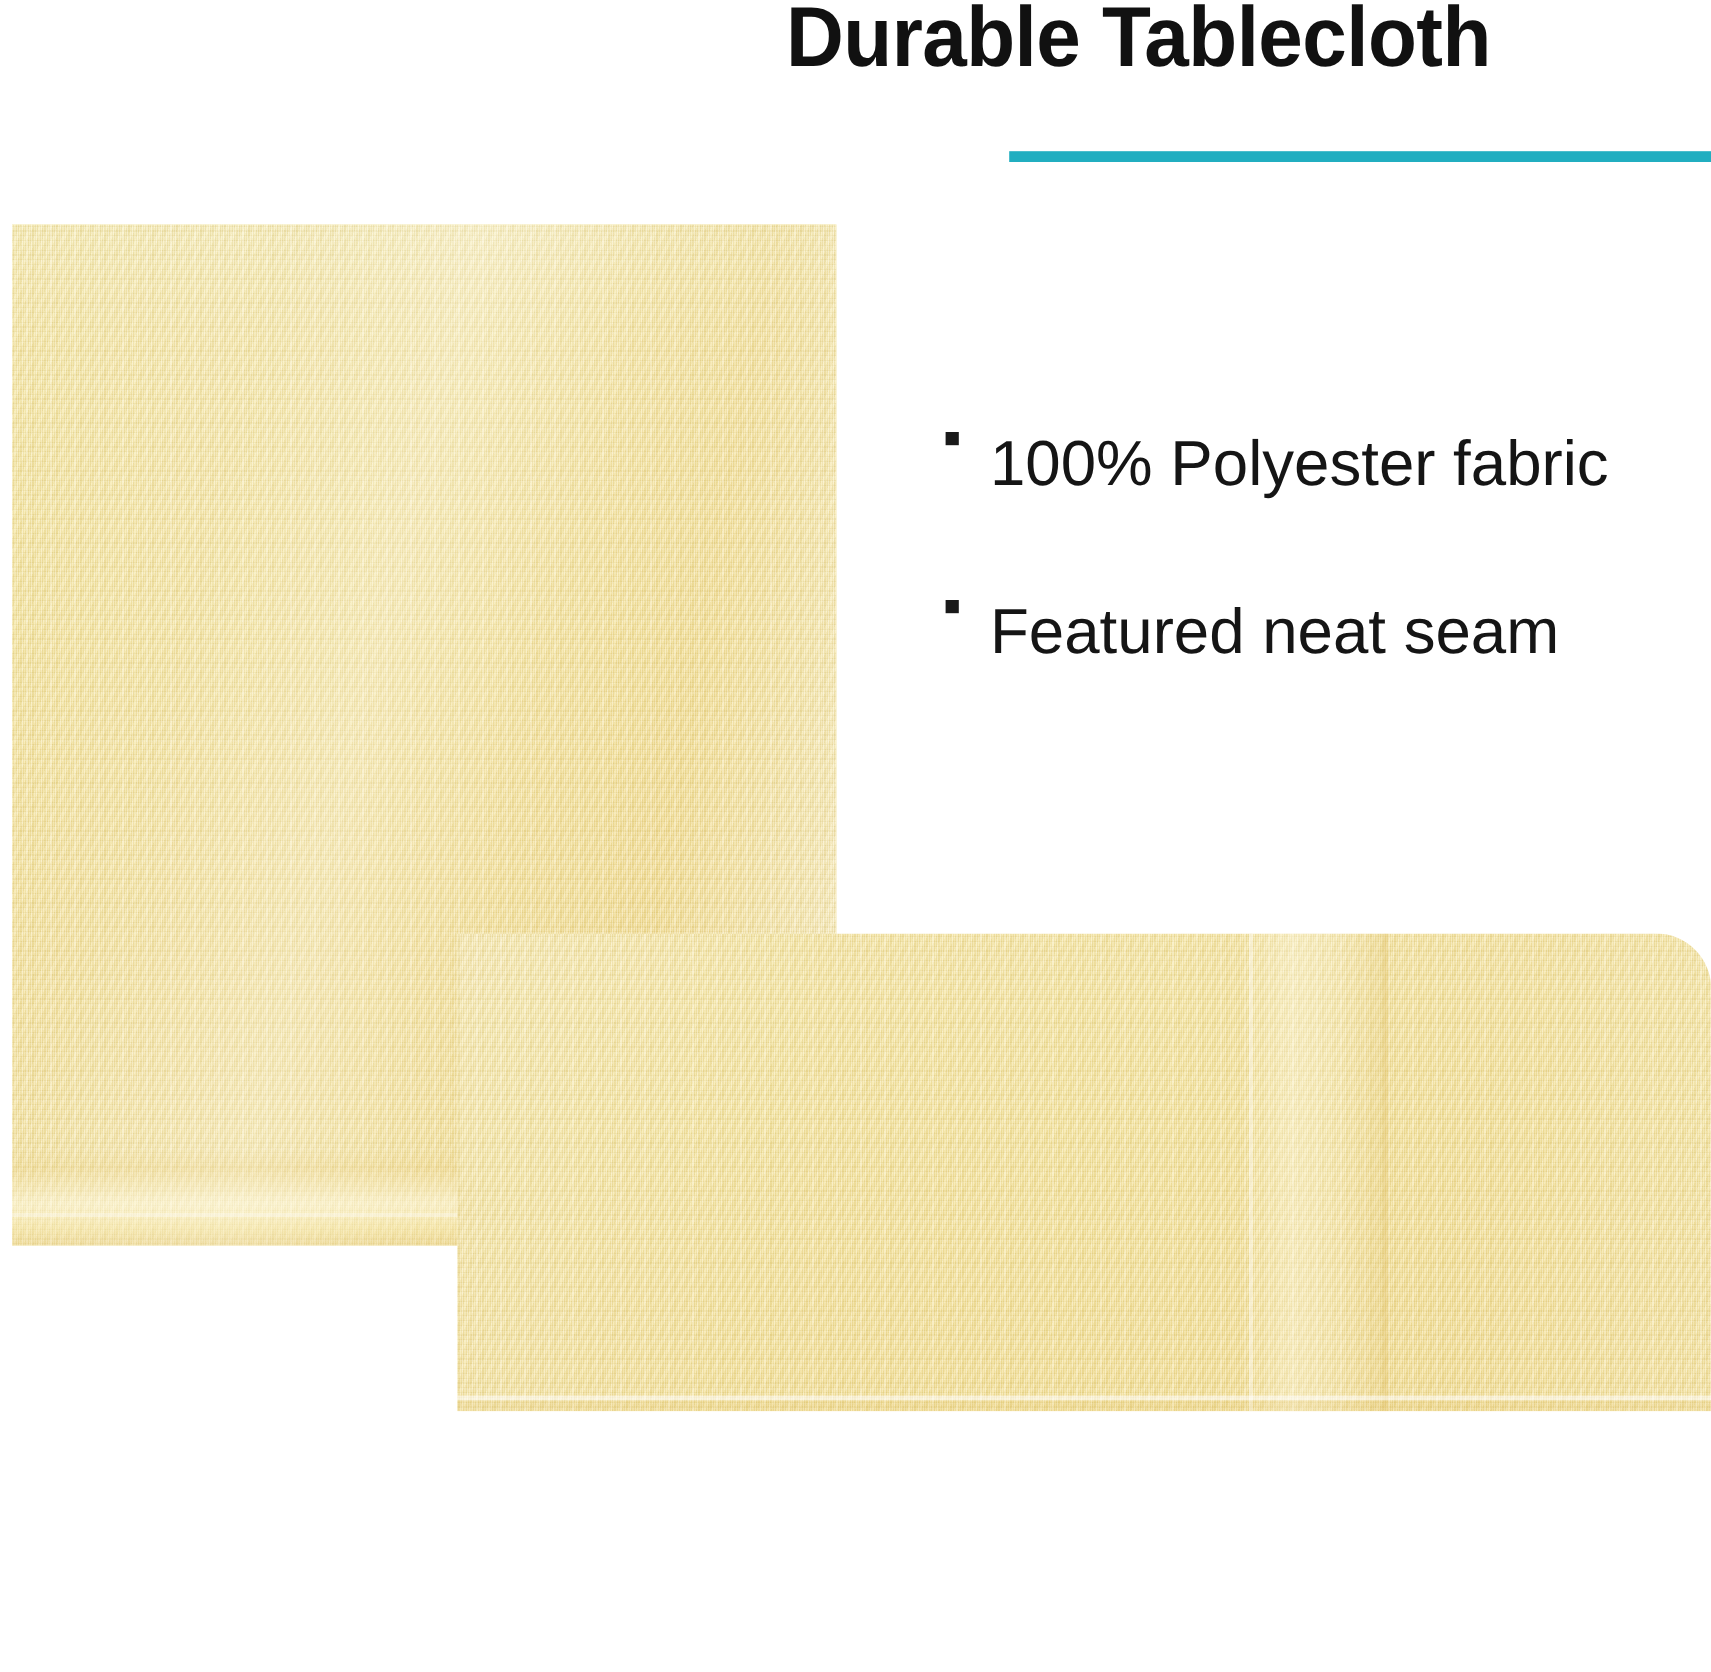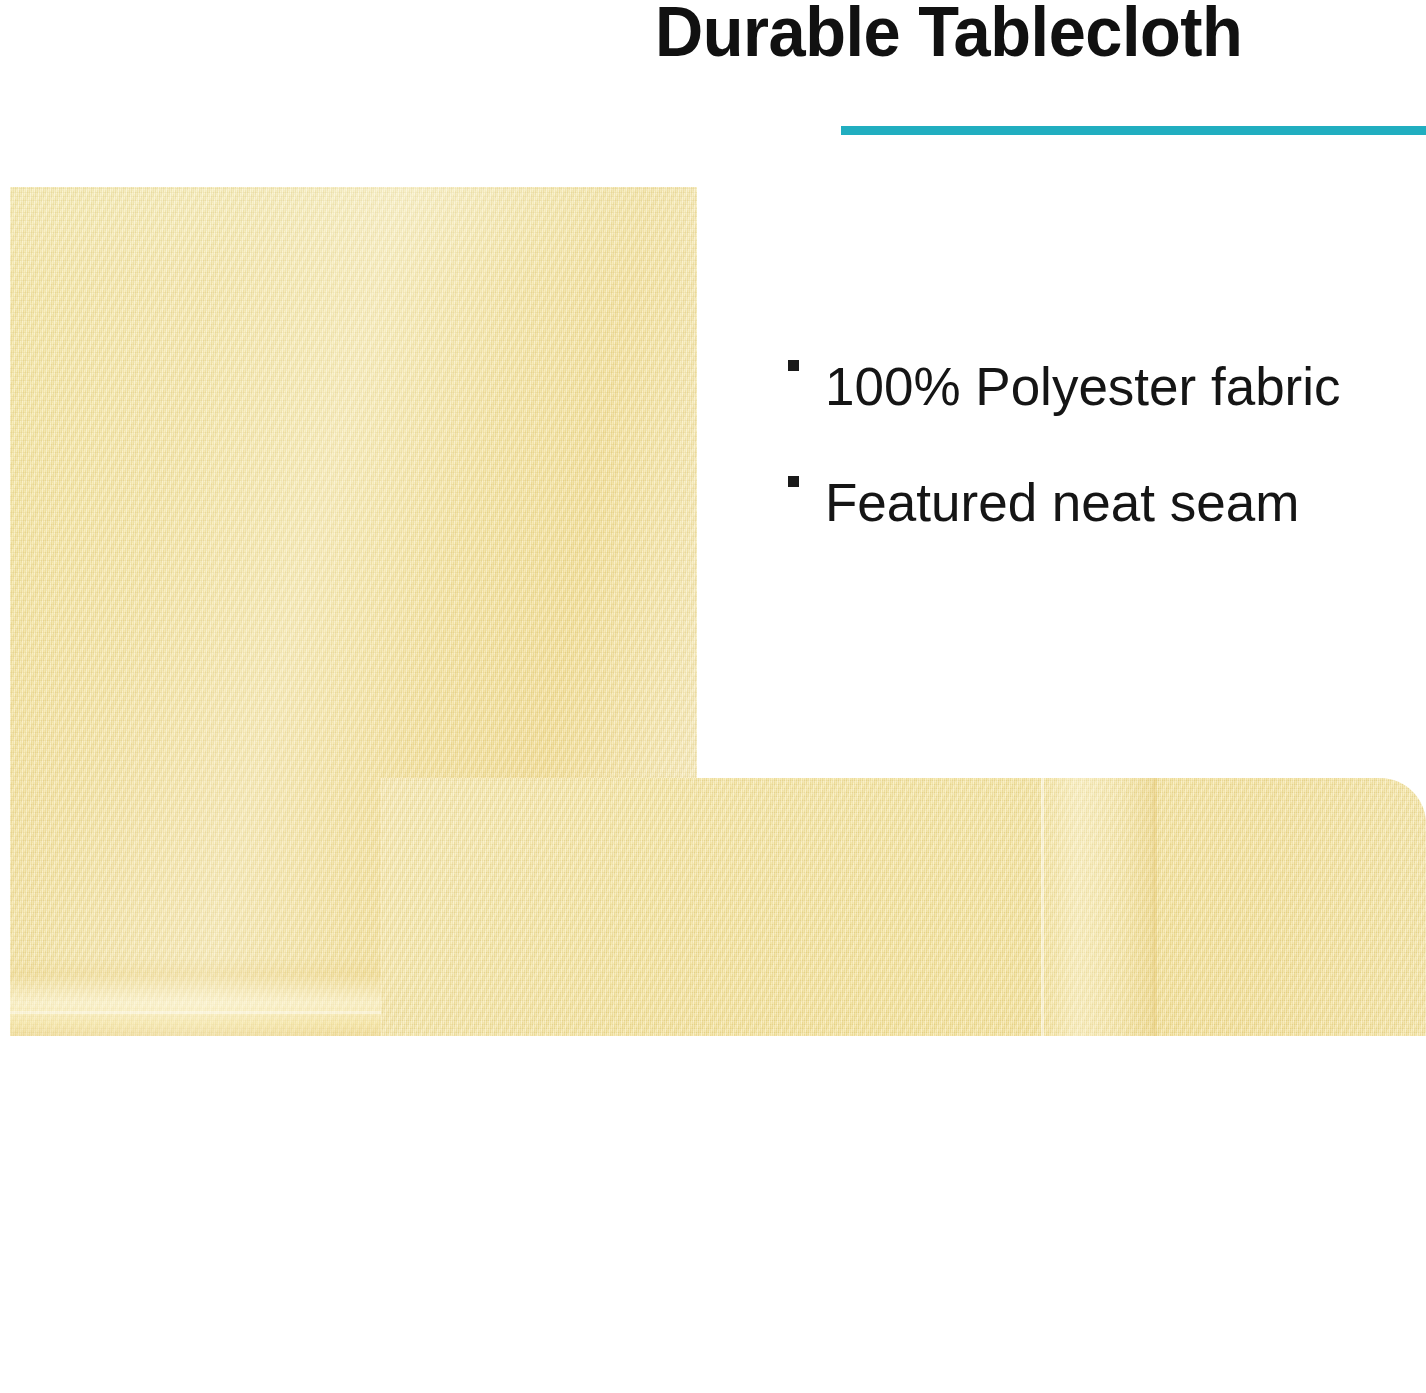--- a/index.html
+++ b/index.html
@@ -7,21 +7,21 @@
     padding: 0;
     background: #ffffff;
   }
   body {
     font-family: "Liberation Sans", sans-serif;
   }
 
   #canvas {
     position: relative;
     width: 1426px;
-    height: 1036px;
+    height: 1176px;
     background: #ffffff;
     overflow: hidden;
   }
 
   
   #headline {
     position: absolute;
     left: 655px;
     top: -4px;
     width: 775px;
@@ -46,21 +46,21 @@
   }
 
   
   .bullet-row {
     position: absolute;
     left: 788px;
     display: flex;
     white-space: nowrap;
   }
   #bullet-row-0 { top: 360px; }
-  #bullet-row-1 { top: 476px; }
+  #bullet-row-1 { top: 500px; }
 
   .bullet-marker {
     width: 11px;
     height: 11px;
     background: #1a1a1a;
     margin-right: 26px;
     flex: 0 0 auto;
   }
 
   .bullet-text {

